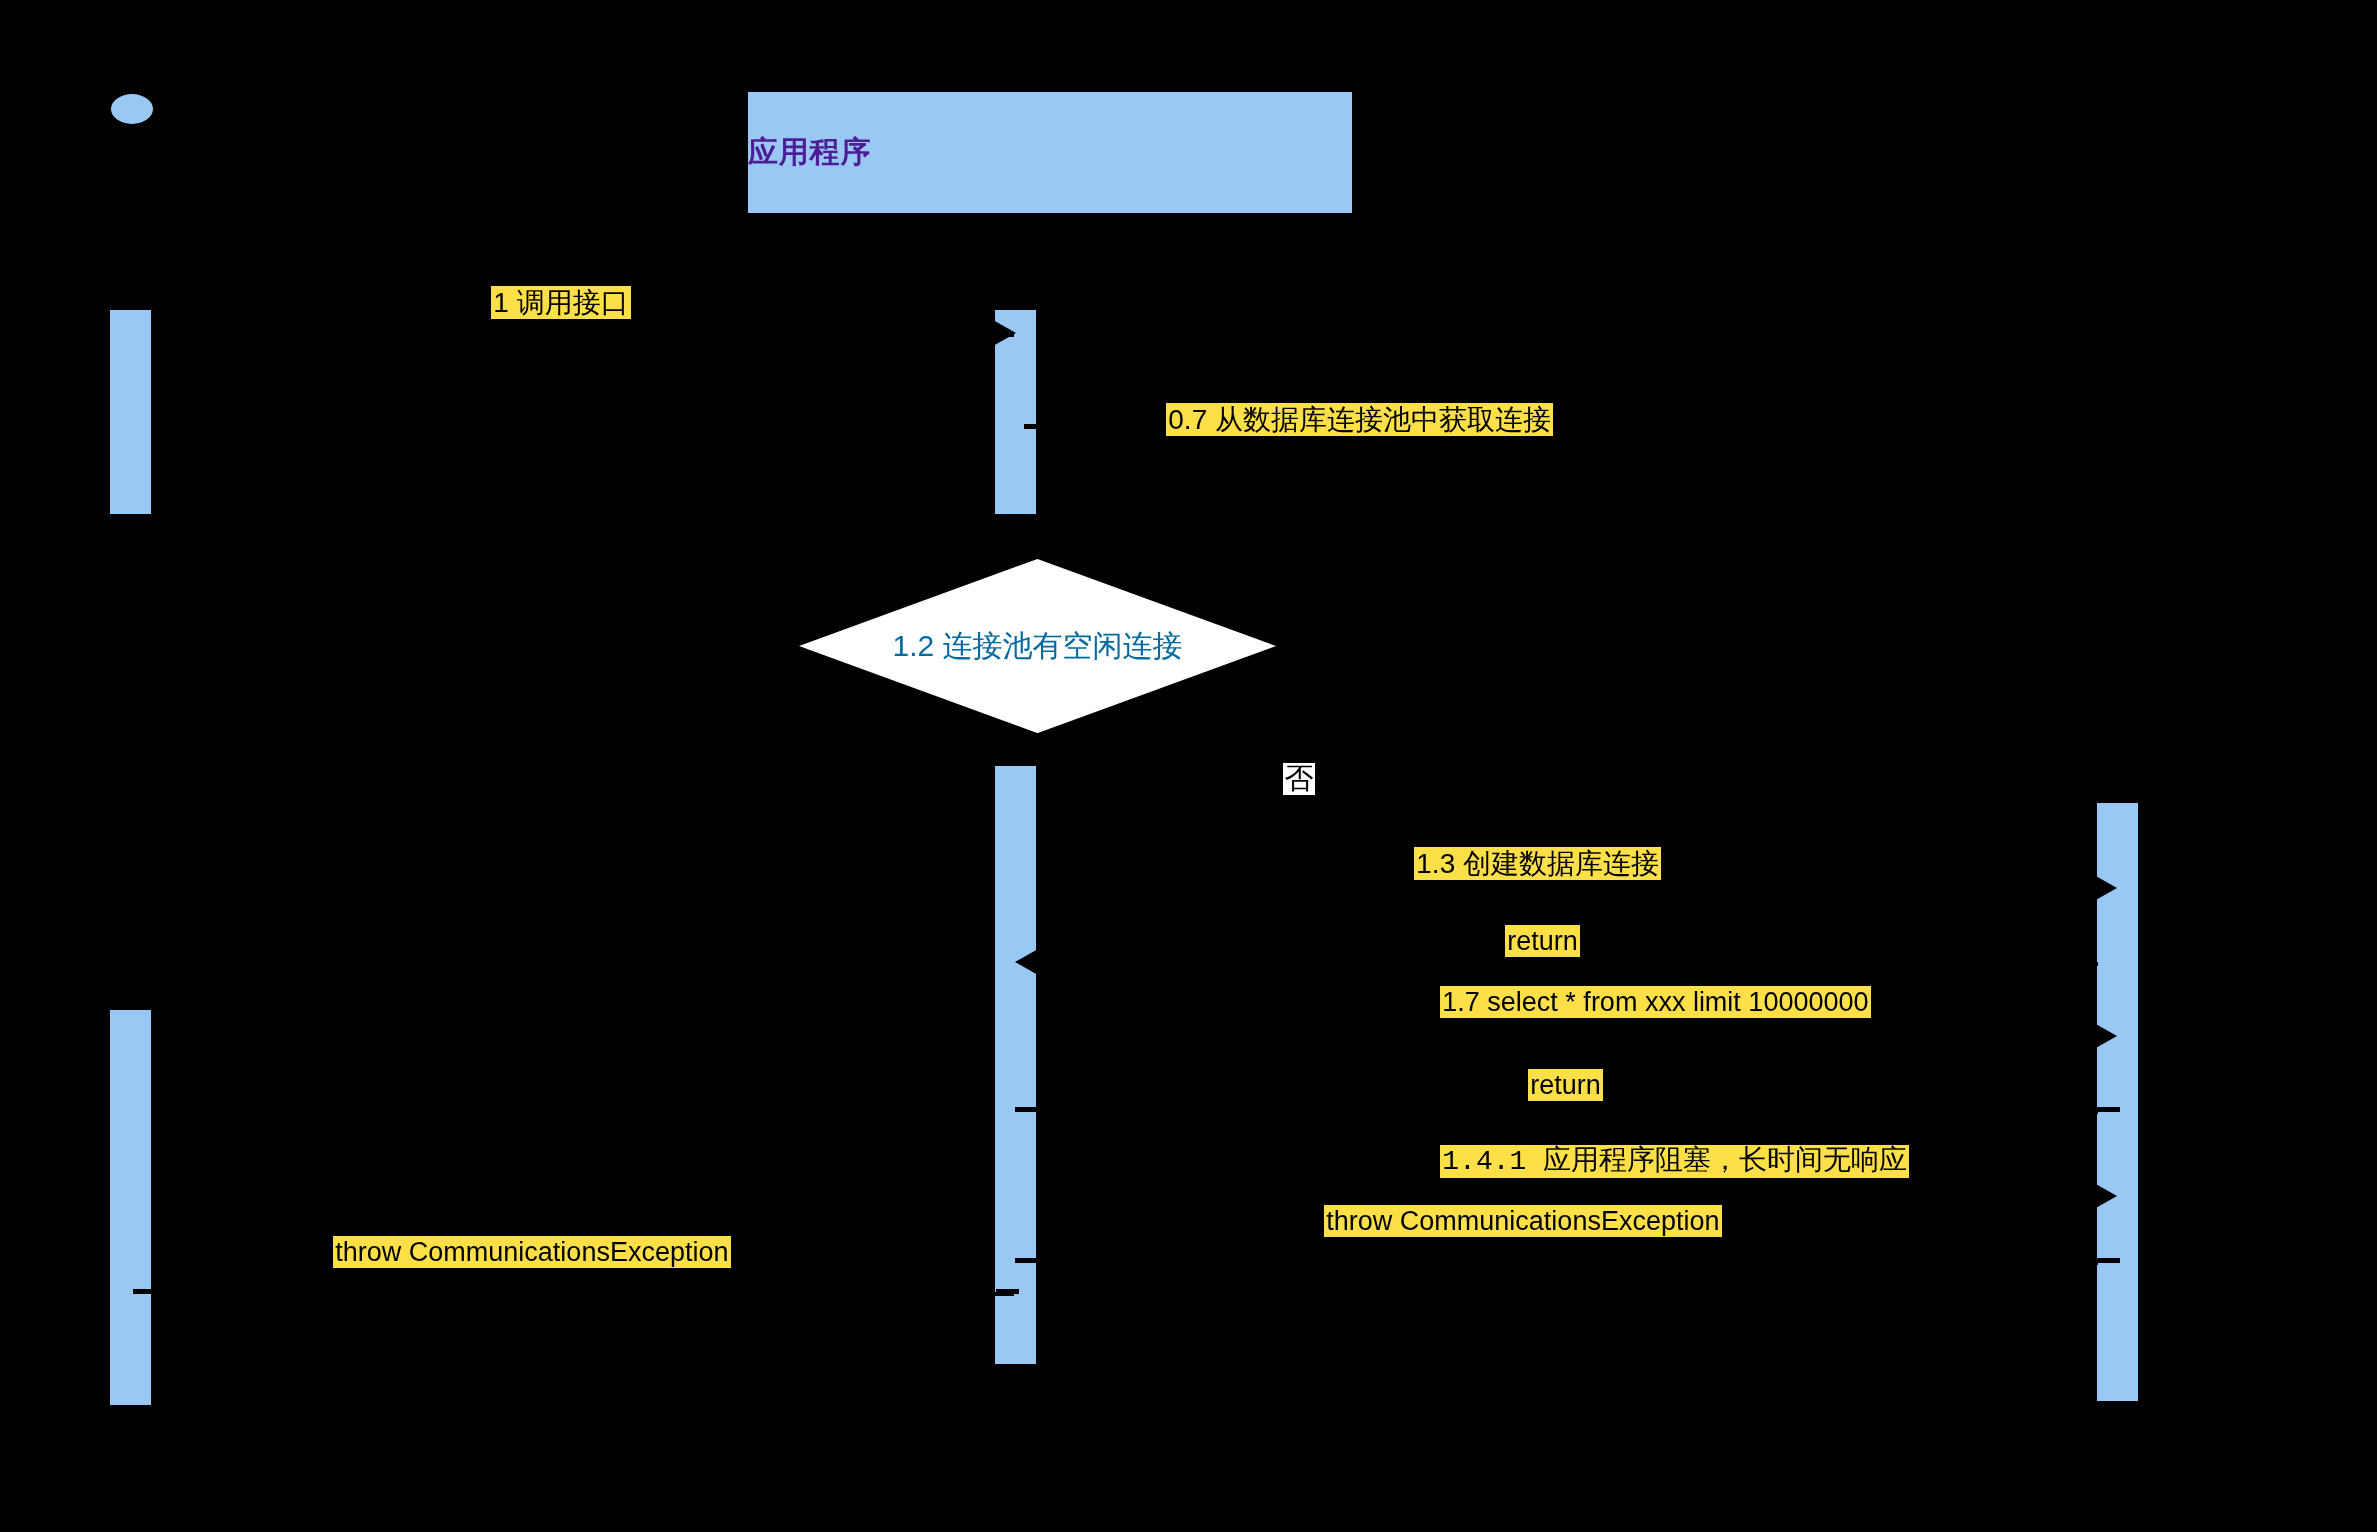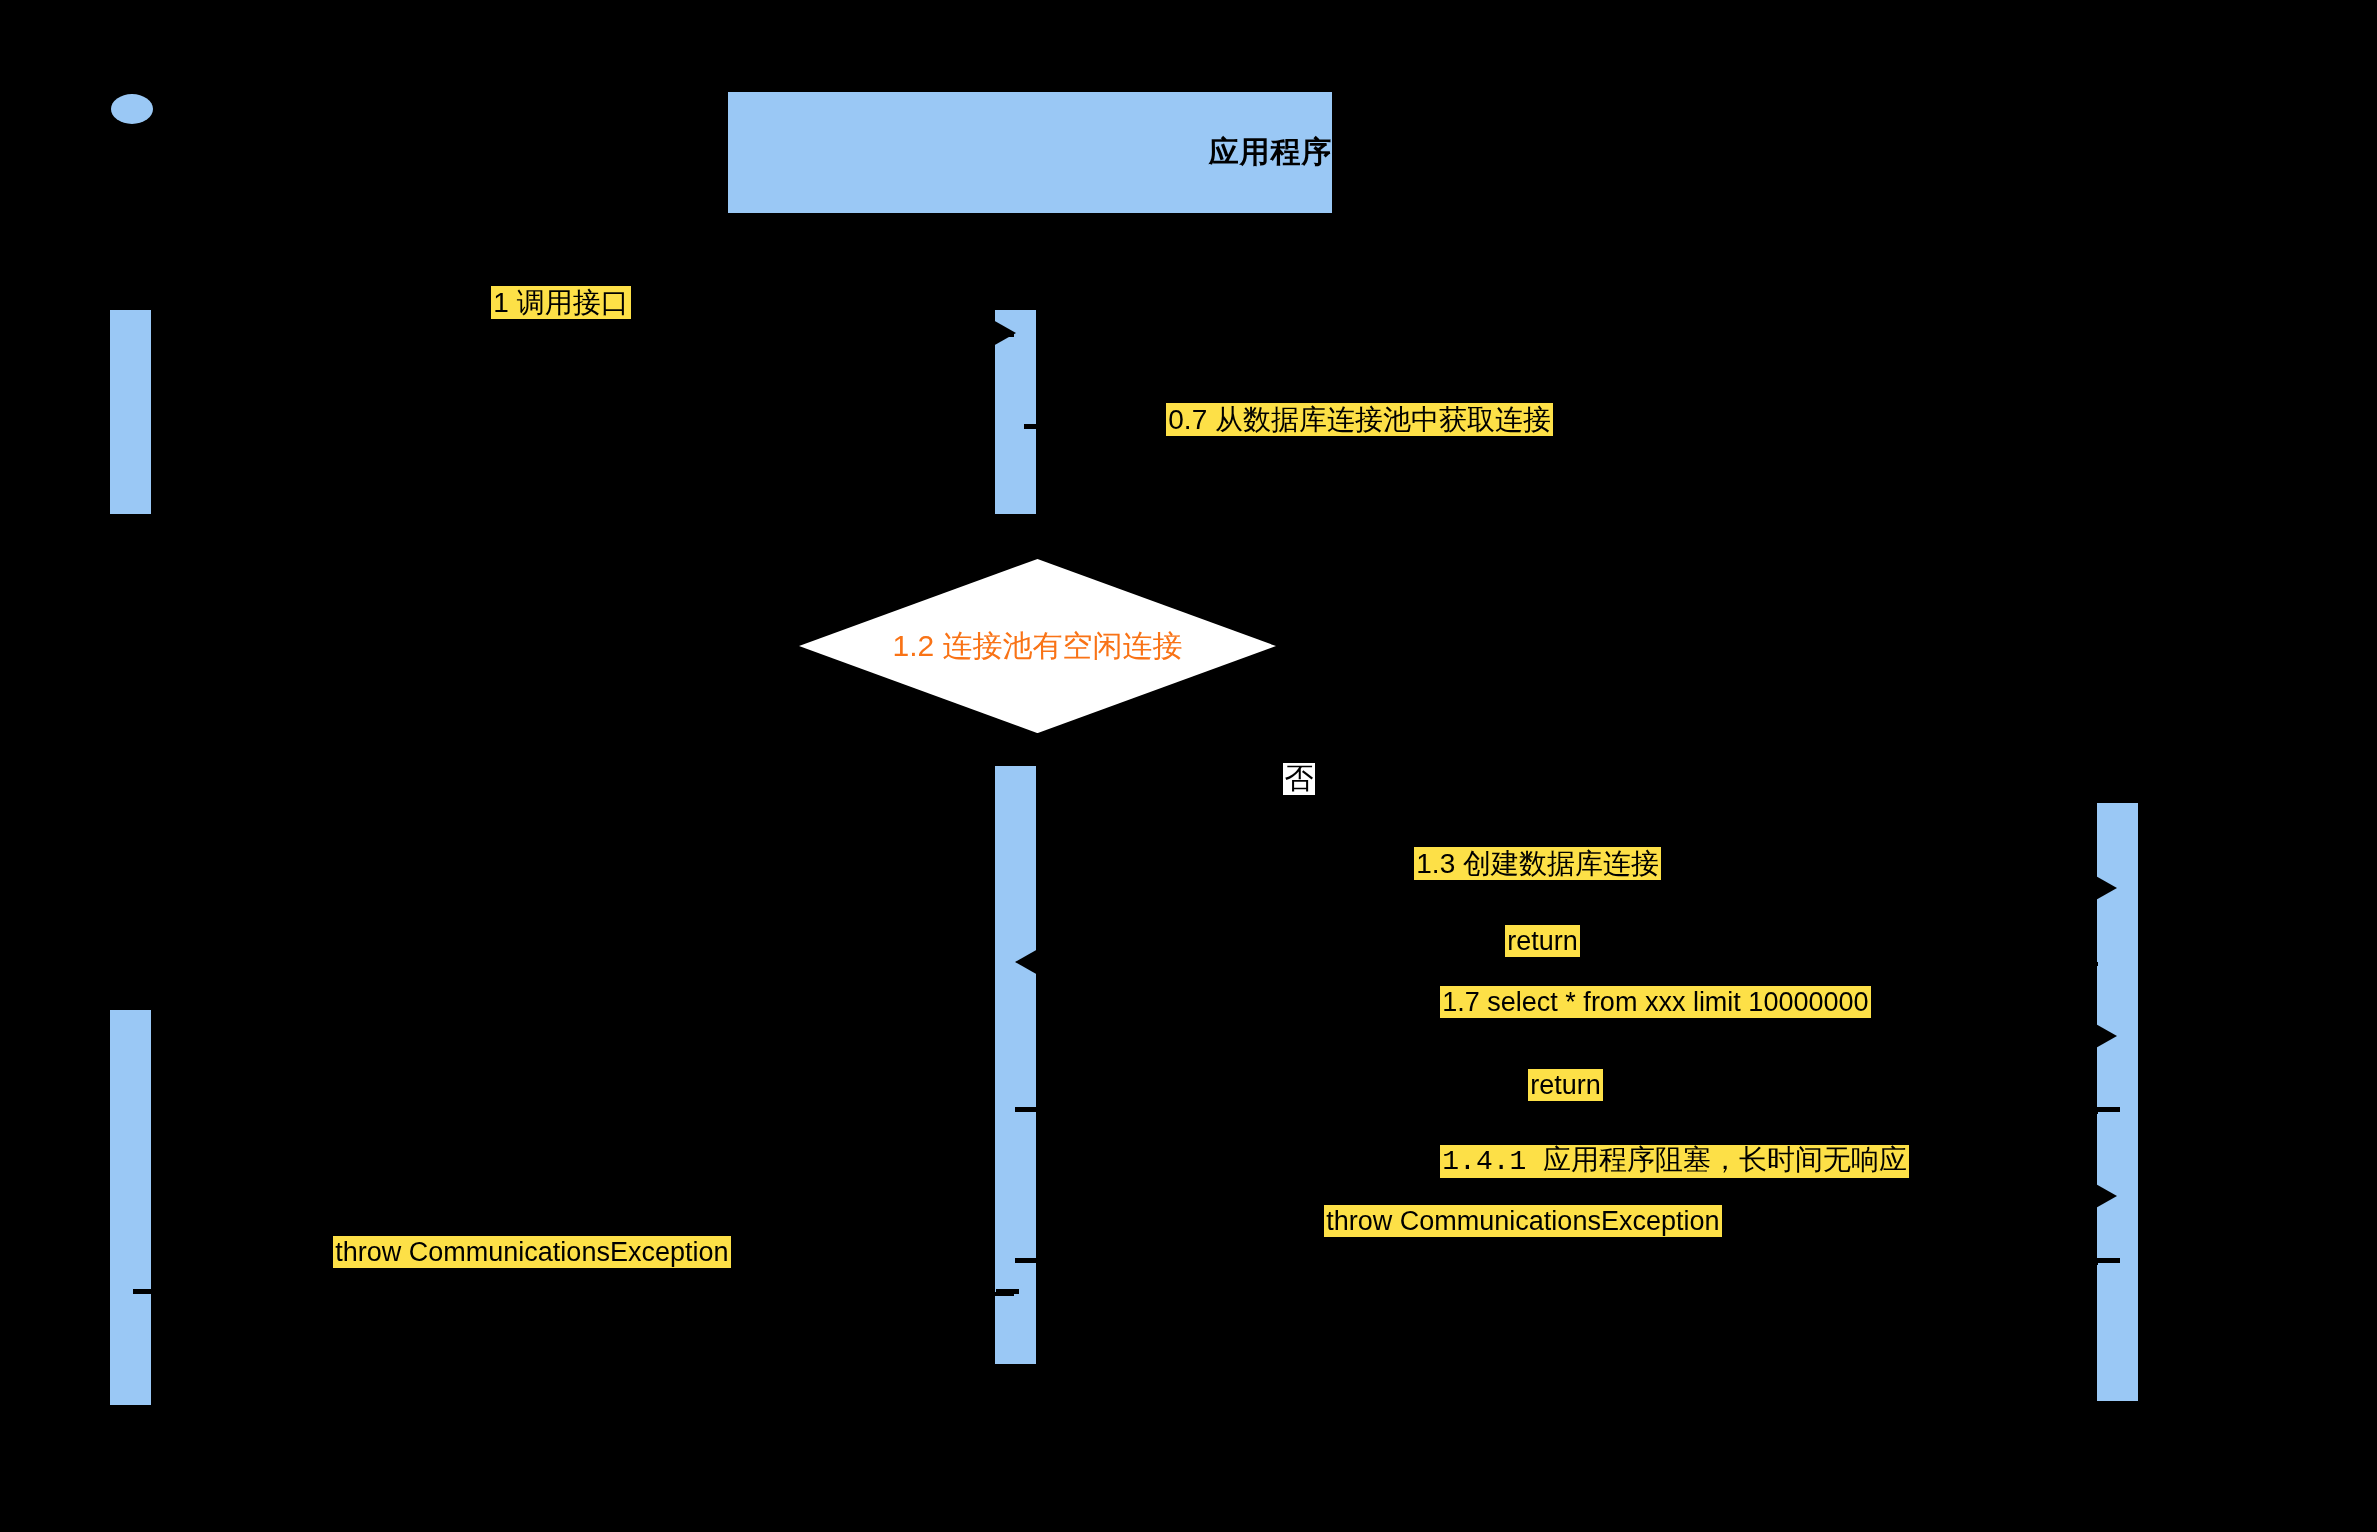--- a/index.html
+++ b/index.html
@@ -14,25 +14,26 @@
     background: #000000;
     overflow: hidden;
     font-family: "Liberation Sans", sans-serif;
   }
   
   .participant-box {
     position: absolute;
     background: #9ac8f5;
     display: flex;
     align-items: center;
-    justify-content: flex-end;
-    color: #000000;
+    justify-content: flex-start;
+    color: #4c1d95;
     font-weight: bold;
     font-size: 30px;
     letter-spacing: 0.8px;
+    margin-left: 20px;
   }
   
   .actor-head {
     position: absolute;
     background: #9ac8f5;
     border-radius: 50%;
   }
   
   .lifeline {
     position: absolute;
@@ -79,21 +80,21 @@
     position: absolute;
   }
   .diamond-shape {
     position: absolute;
     inset: 0;
   }
   .diamond-label {
     position: absolute;
     width: 100%;
     text-align: center;
-    color: #f97316;
+    color: #0369a1;
     font-size: 30px;
     white-space: nowrap;
   }
   .guard-label {
     position: absolute;
     background: #ffffff;
     color: #000000;
     font-size: 29px;
     white-space: nowrap;
     padding: 0 1.5px;

